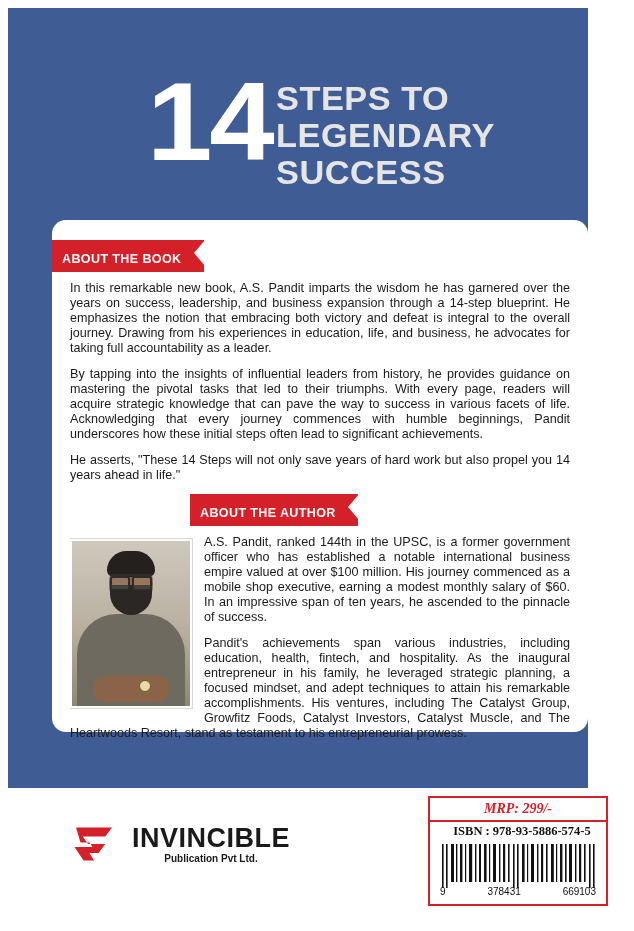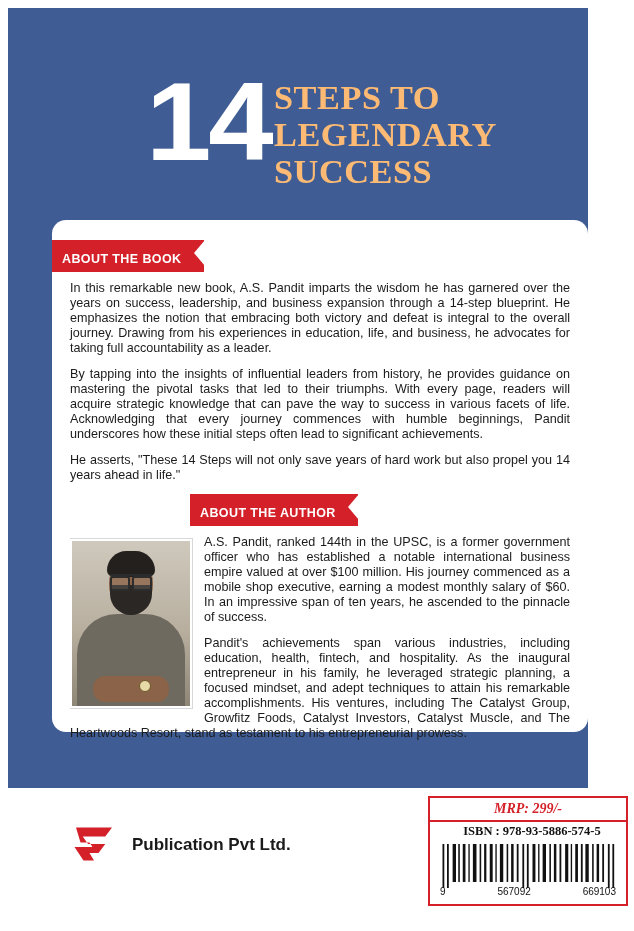--- a/index.html
+++ b/index.html
@@ -46,22 +46,22 @@
     font-family: "Liberation Sans", sans-serif;
     font-weight: bold;
     font-size: 112px;
     line-height: 104px;
     letter-spacing: -3px;
     margin-right: 10px;
     transform: scaleX(1.05);
     transform-origin: left top;
   }
   .title-lines {
-    color: #fdba74;
-    font-family: Liberation Serif, serif;
+    color: #e5e5e5;
+    font-family: Liberation Sans, sans-serif;
     font-weight: bold;
     padding-top: 12px;
   }
   .title-lines div {
     font-size: 33px;
     line-height: 33px;
     letter-spacing: 0.5px;
     transform: scaleX(1.04);
     transform-origin: left center;
     margin-bottom: 4px;
@@ -223,30 +223,30 @@
   }
   .pub-names { line-height: 1.05; }
   .pub-name {
     color: #1a1a1a;
     font-size: 27px;
     font-weight: bold;
     letter-spacing: 0.5px;
   }
   .pub-sub {
     color: #1a1a1a;
-    font-size: 17px;
+    font-size: 10px;
     font-weight: bold;
     text-align: center;
     margin-top: 2px;
   }
   .isbn-box {
     position: absolute;
     left: 420px;
     top: 8px;
-    width: 200px;
+    width: 180px;
     height: 110px;
     border: 2px solid #d42029;
     background: #ffffff;
     box-sizing: border-box;
   }
   .mrp {
     height: 22px;
     border-bottom: 2px solid #d42029;
     color: #d42029;
     font-family: "Liberation Serif", serif;
@@ -334,20 +334,21 @@
     </div>
   </div>
 
   <div class="footer">
 
     <div class="pub-block">
       <svg class="pub-logo" viewBox="0 0 64 64">
         <path d="M8 10 L56 10 L47 22 L17 22 L24 32 L47 32 L38 44 L26 44 L32 54 L18 54 L6 36 L30 36 L26 30 L14 30 Z" fill="#d42029"></path>
       </svg>
       <div class="pub-names">
+        <div class="pub-name">INVINCIBLE</div>
         <div class="pub-sub">Publication Pvt Ltd.</div>
       </div>
     </div>
 
     <div class="isbn-box">
       <div class="mrp">MRP: 299/-</div>
       <div class="isbn-text">ISBN : 978-93-5886-574-5</div>
       <div class="barcode">
         <svg class="bars" viewBox="0 0 160 44" preserveAspectRatio="none">
           <g fill="#111111">
@@ -381,20 +382,20 @@
             <rect x="131" y="0" width="3" height="38"></rect>
             <rect x="137" y="0" width="1.4" height="38"></rect>
             <rect x="141" y="0" width="2.2" height="38"></rect>
             <rect x="146" y="0" width="1.6" height="38"></rect>
             <rect x="151" y="0" width="1.6" height="44"></rect>
             <rect x="155" y="0" width="1.6" height="44"></rect>
           </g>
         </svg>
         <div class="bar-digits">
           <span>9</span>
-          <span>567092</span>
+          <span>378431</span>
           <span>669103</span>
         </div>
       </div>
     </div>
 
   </div>
 </div>
 
 </body></html>

